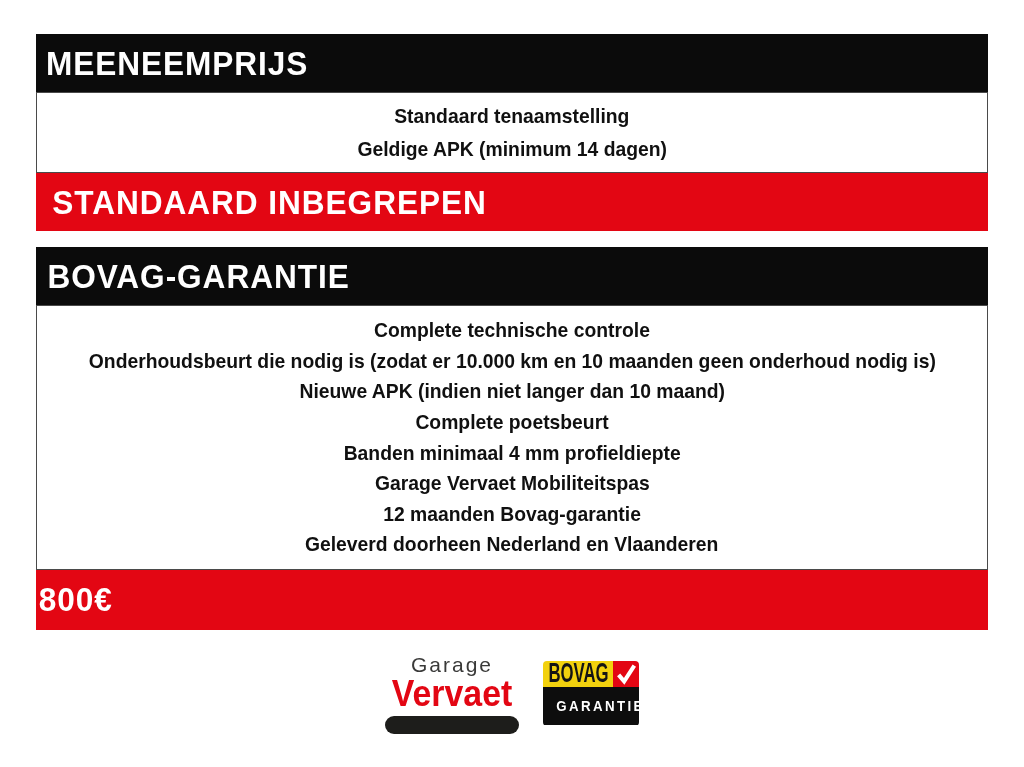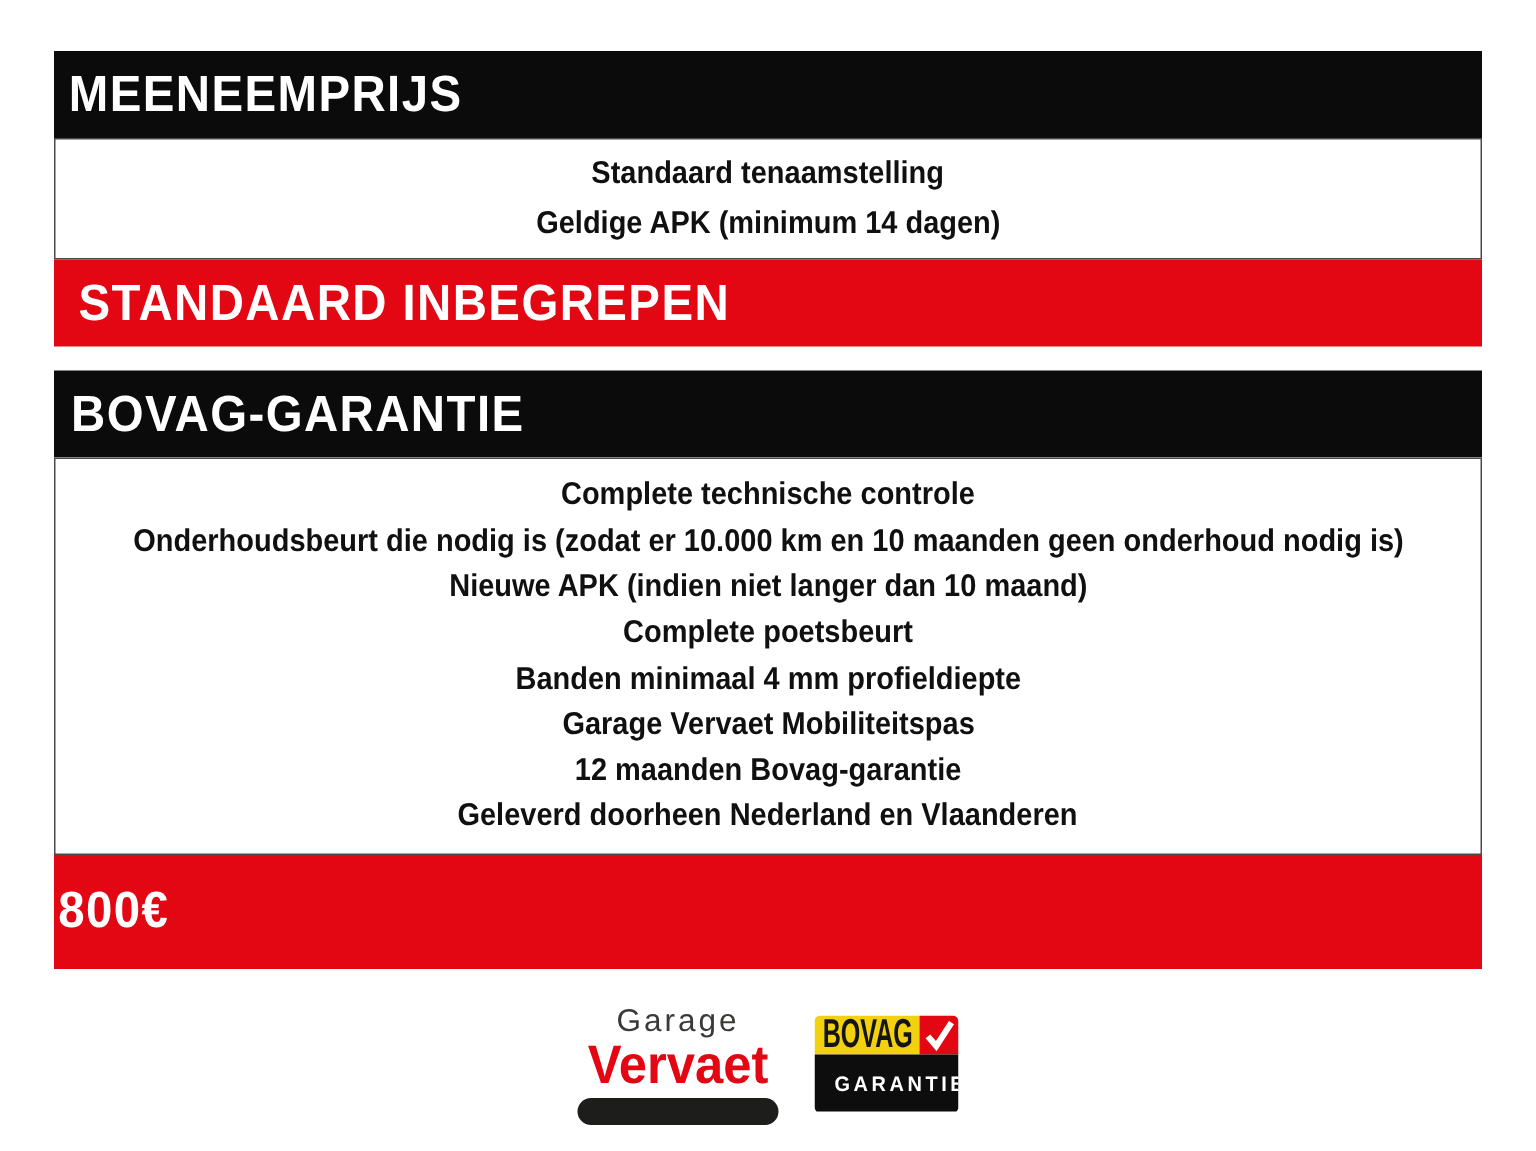--- a/index.html
+++ b/index.html
@@ -12,21 +12,21 @@
     font-family:"Liberation Sans",sans-serif;
     -webkit-font-smoothing:antialiased;
   }
   .sheet{padding:34px 36px 0 36px;}
   section{display:block;}
   .sec-bovag{margin-top:16px;}
 
   .bar{height:58px;display:flex;align-items:center;}
   .bar.black{background:var(--black);}
   .bar.red{background:var(--red);}
-  .bar.price{height:76px;}
+  .bar.price{height:60px;}
   .bar-text{
     color:#ffffff;font-weight:bold;font-size:34px;letter-spacing:1px;
     display:inline-block;transform:scaleX(.93);transform-origin:center;white-space:nowrap;
   }
 
   .panel{border:1.5px solid var(--border);background:#ffffff;}
   .panel.p1{padding:7px 0;}
   .panel.p2{padding:9px 0;}
   .line{display:flex;align-items:center;justify-content:center;text-align:right;}
   .p1 .line{height:32.5px;}

